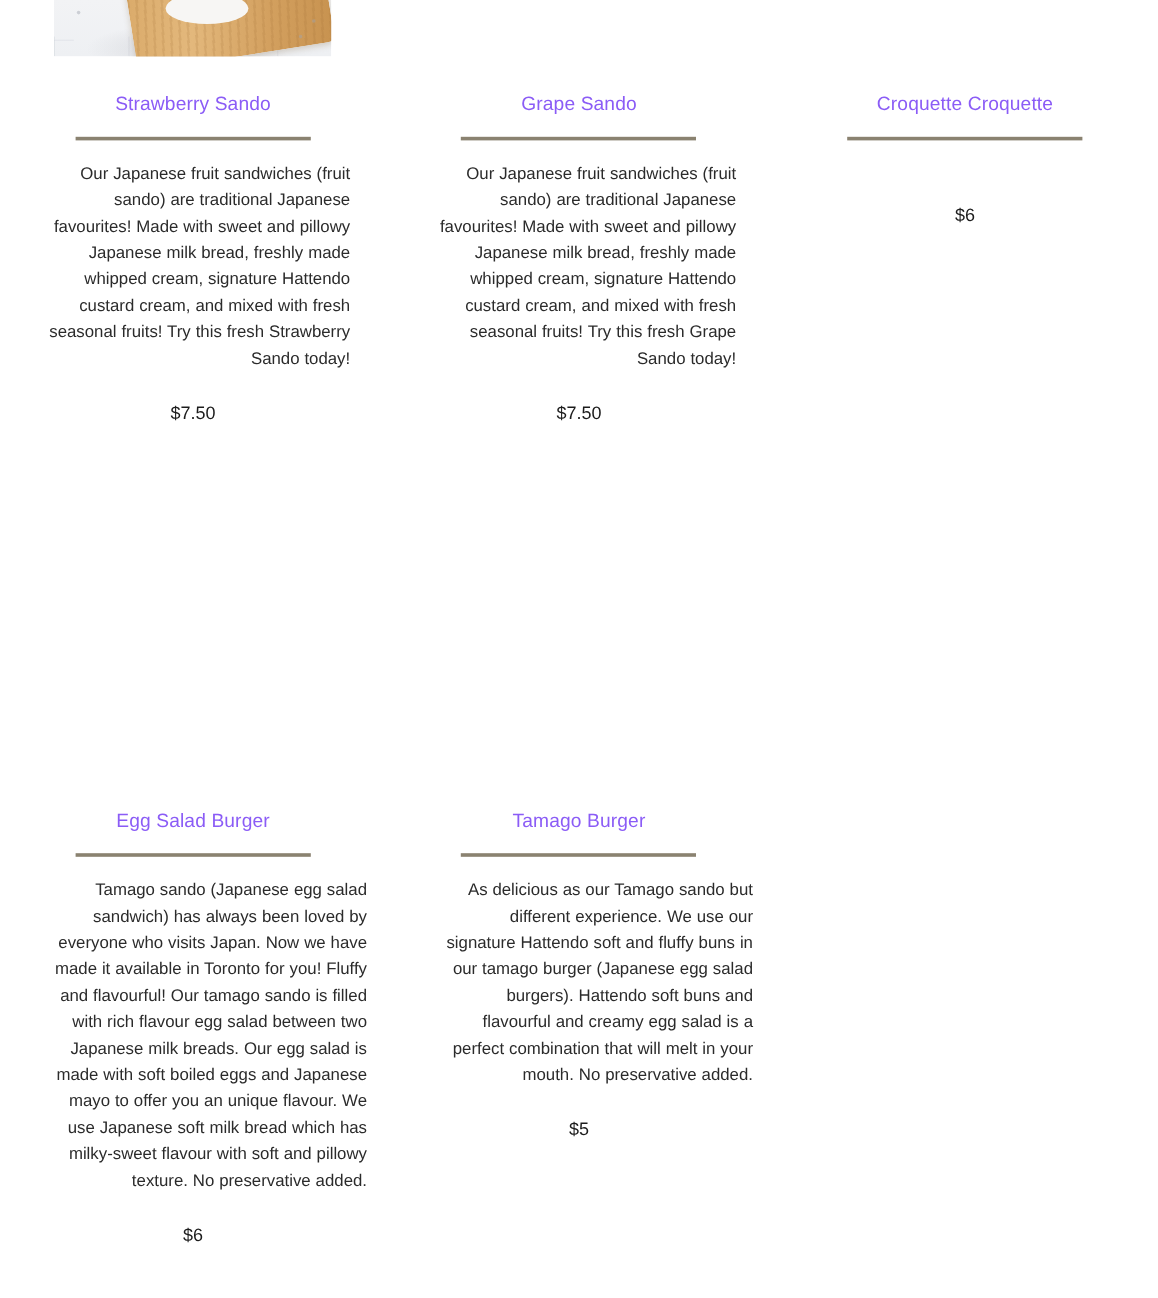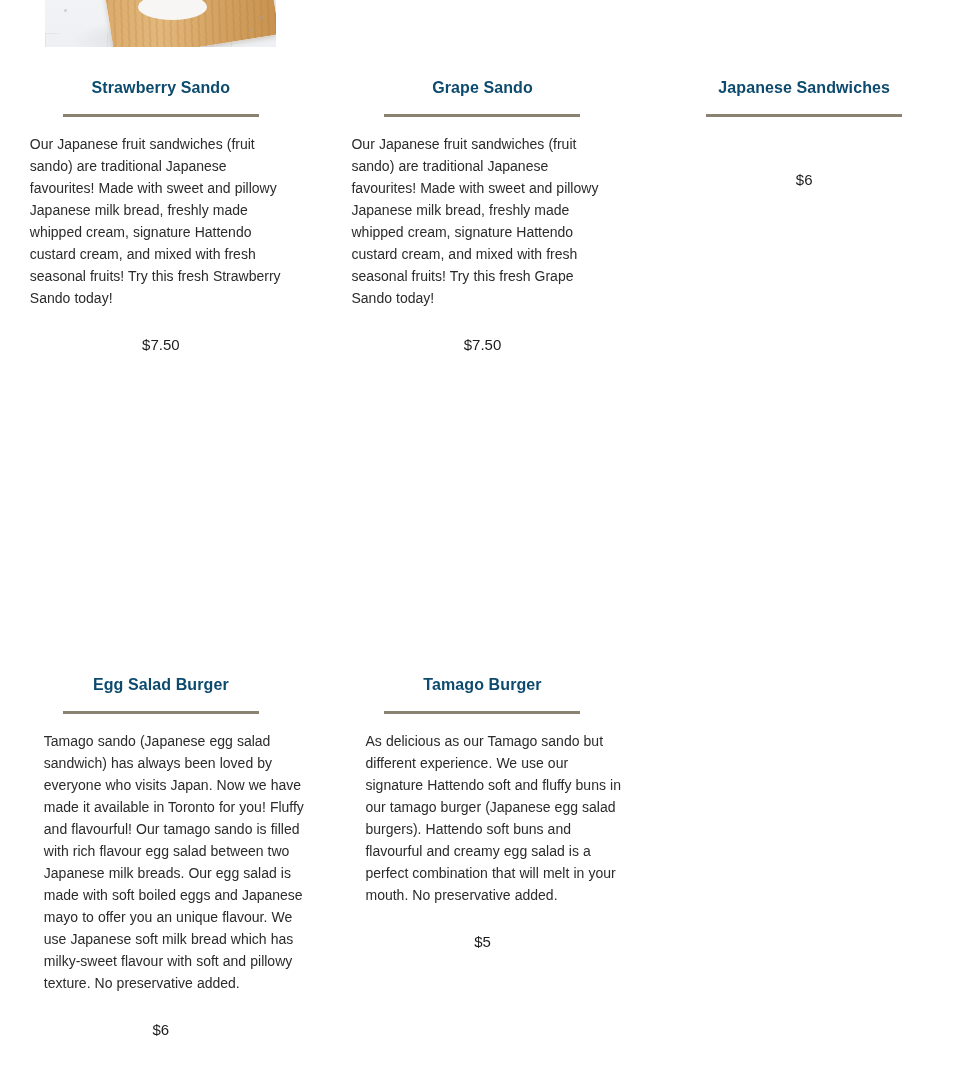--- a/index.html
+++ b/index.html
@@ -94,41 +94,41 @@
   .board-speck {
     position: absolute;
     width: 3px; height: 3px;
     border-radius: 50%;
     background: rgba(160,165,175,.45);
   }
 
   .product-title {
     font-size: 16px;
     line-height: 20px;
-    font-weight: 700;
-    color: #0c4a6e;
+    font-weight: 400;
+    color: #8b5cf6;
     text-align: center;
     margin-top: 31px;
     letter-spacing: .1px;
   }
 
   .product-divider {
     width: 196px;
     height: 3px;
     background: #8a8270;
     margin-top: 16px;
     flex: none;
   }
 
   .product-desc {
     width: 262px;
     font-size: 14px;
     line-height: 22px;
     color: #2b2b2b;
-    text-align: left;
+    text-align: right;
     margin-top: 16px;
     word-spacing: .2px;
   }
 
   .product-price {
     font-size: 15px;
     line-height: 20px;
     color: #1c1c1c;
     text-align: center;
     margin-top: 26px;
@@ -170,21 +170,21 @@
   <div class="product-card">
     <div class="product-media empty"></div>
     <div class="product-title">Grape Sando</div>
     <div class="product-divider"></div>
     <div class="product-desc">Our Japanese fruit sandwiches (fruit sando) are traditional Japanese favourites! Made with sweet and pillowy Japanese milk bread, freshly made whipped cream, signature Hattendo custard cream, and mixed with fresh seasonal fruits! Try this fresh Grape Sando today!</div>
     <div class="product-price">$7.50</div>
   </div>
 
   <div class="product-card no-desc">
     <div class="product-media empty"></div>
-    <div class="product-title">Japanese Sandwiches</div>
+    <div class="product-title">Croquette Croquette</div>
     <div class="product-divider"></div>
 
     <div class="product-price">$6</div>
   </div>
 
 </div>
 
 <div class="product-grid row2">
 
   <div class="product-card">

